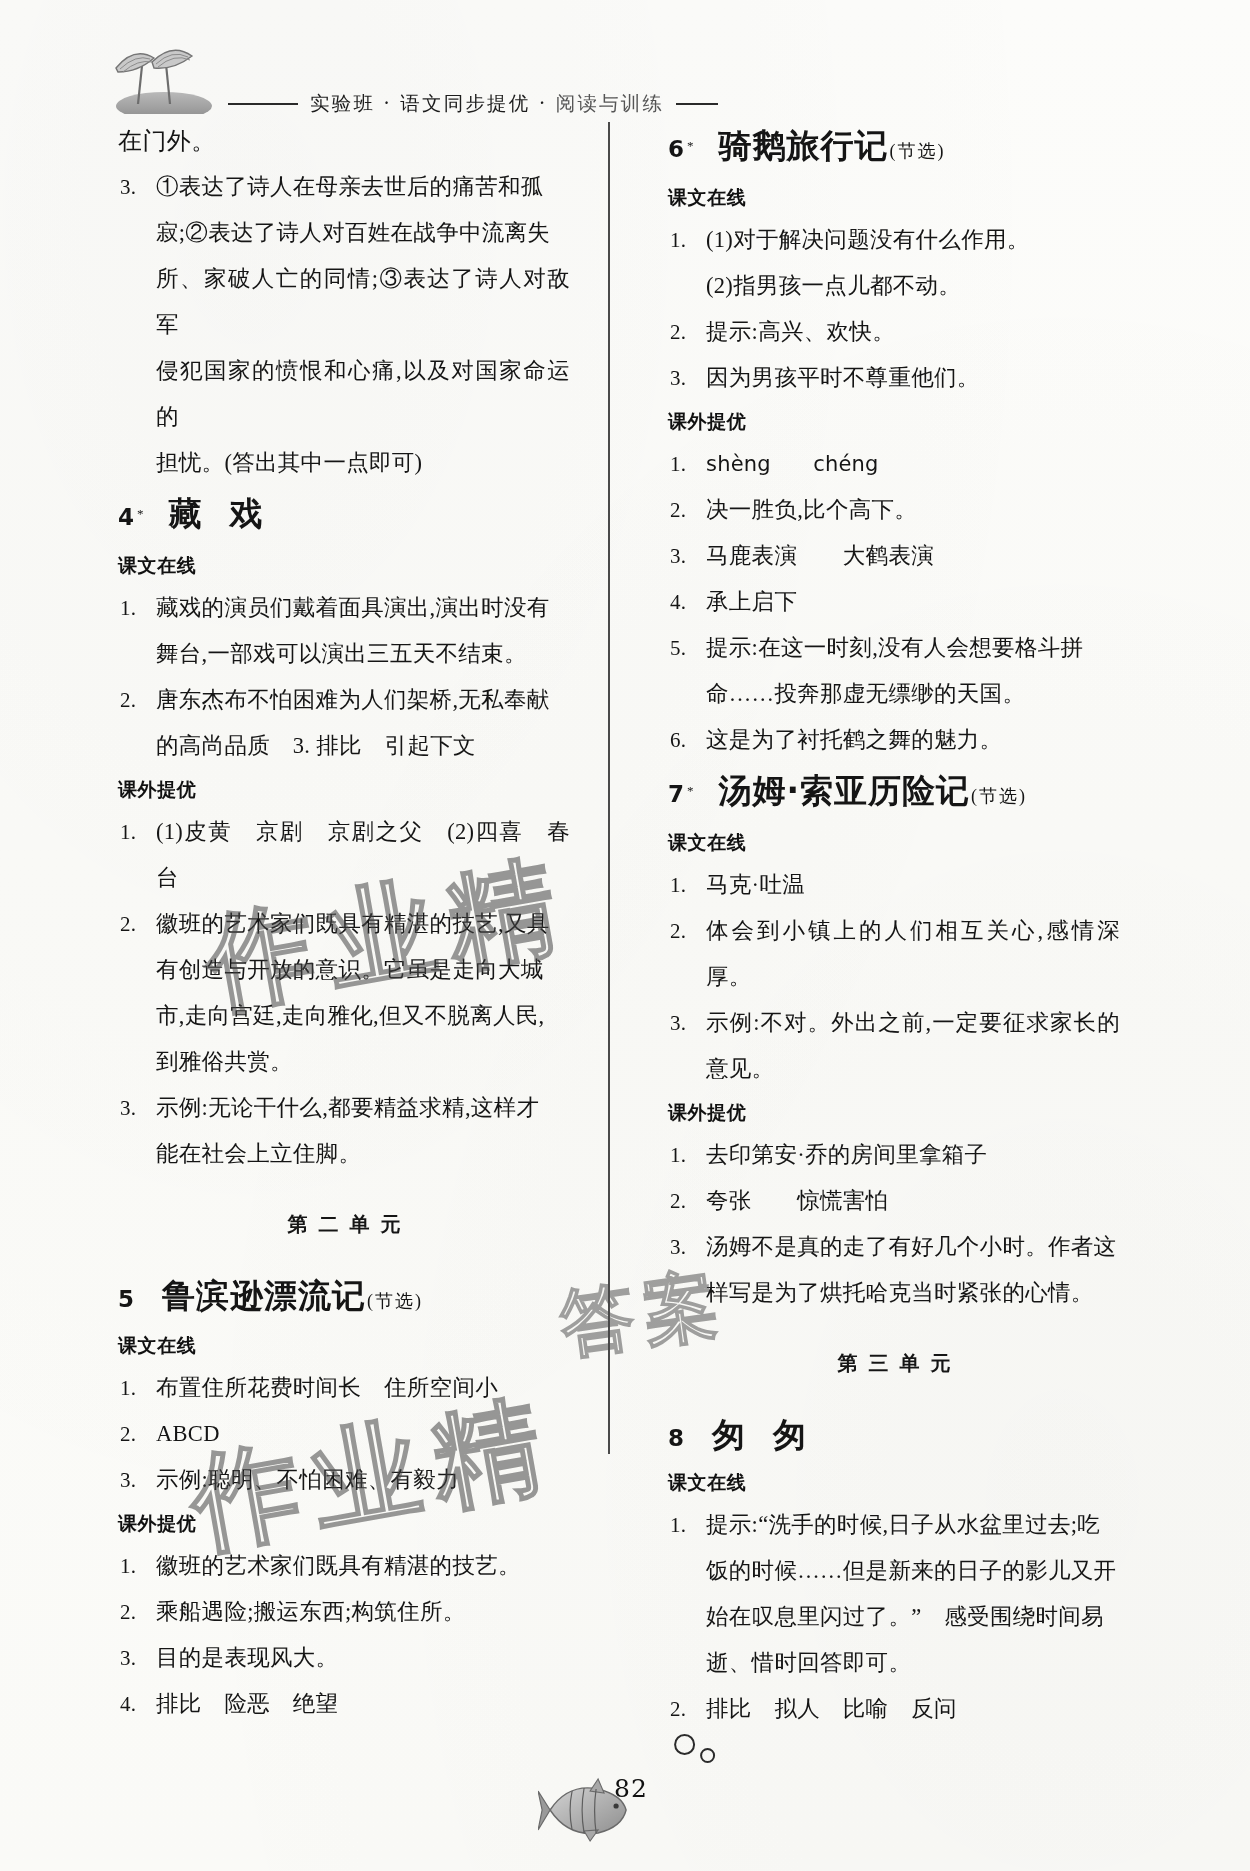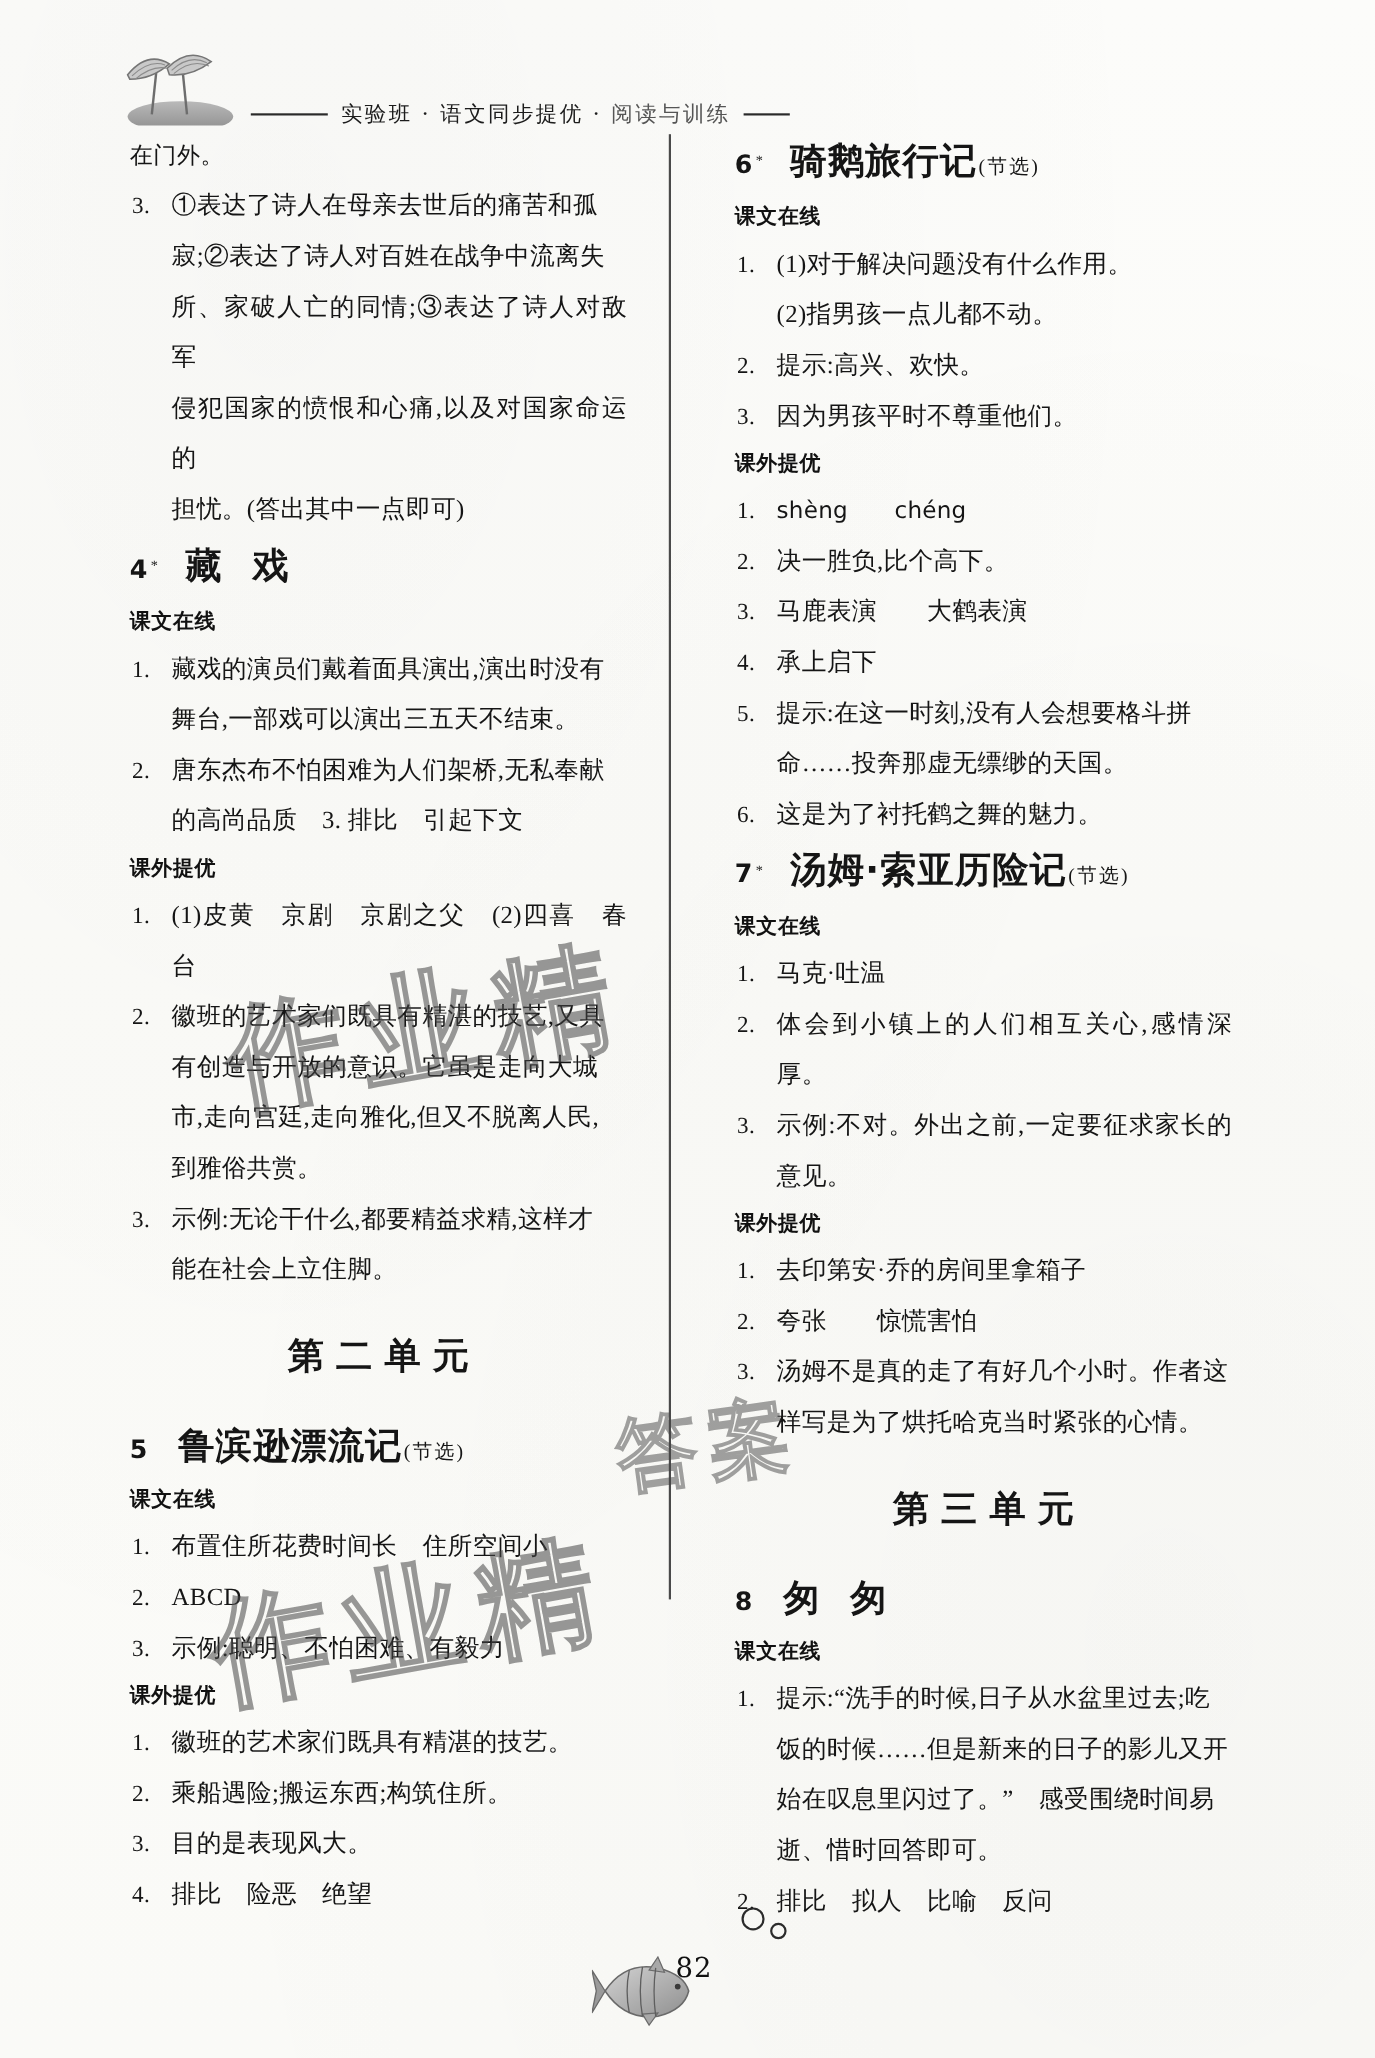--- a/index.html
+++ b/index.html
@@ -94,21 +94,21 @@
     position: absolute;
     left: 608px;
     top: 4px;
     width: 1.6px;
     height: 1332px;
     background: #4a4a4a;
   }
 
   
   .cont-line {
-    font-size: 21px;
+    font-size: 24px;
     line-height: 46px;
     margin: 0 0 0 0;
     text-indent: 0;
     letter-spacing: 0.4px;
   }
   .ans {
     display: flex;
     align-items: flex-start;
     font-size: 22.5px;
     line-height: 46px;
@@ -168,21 +168,21 @@
     font-family: "Liberation Serif", serif;
     font-size: 18px;
     letter-spacing: 2px;
     margin-left: 1px;
   }
 
   .unit-head {
     text-align: center;
     font-family: "DejaVu Sans", "Liberation Sans", sans-serif;
     font-weight: bold;
-    font-size: 33px;
+    font-size: 20px;
     letter-spacing: 11px;
     padding: 34px 0 30px 0;
     text-indent: 11px;
   }
 
   .pinyin {
     font-family: "DejaVu Sans", "Liberation Sans", sans-serif;
     font-size: 21px;
     letter-spacing: 0.2px;
   }

